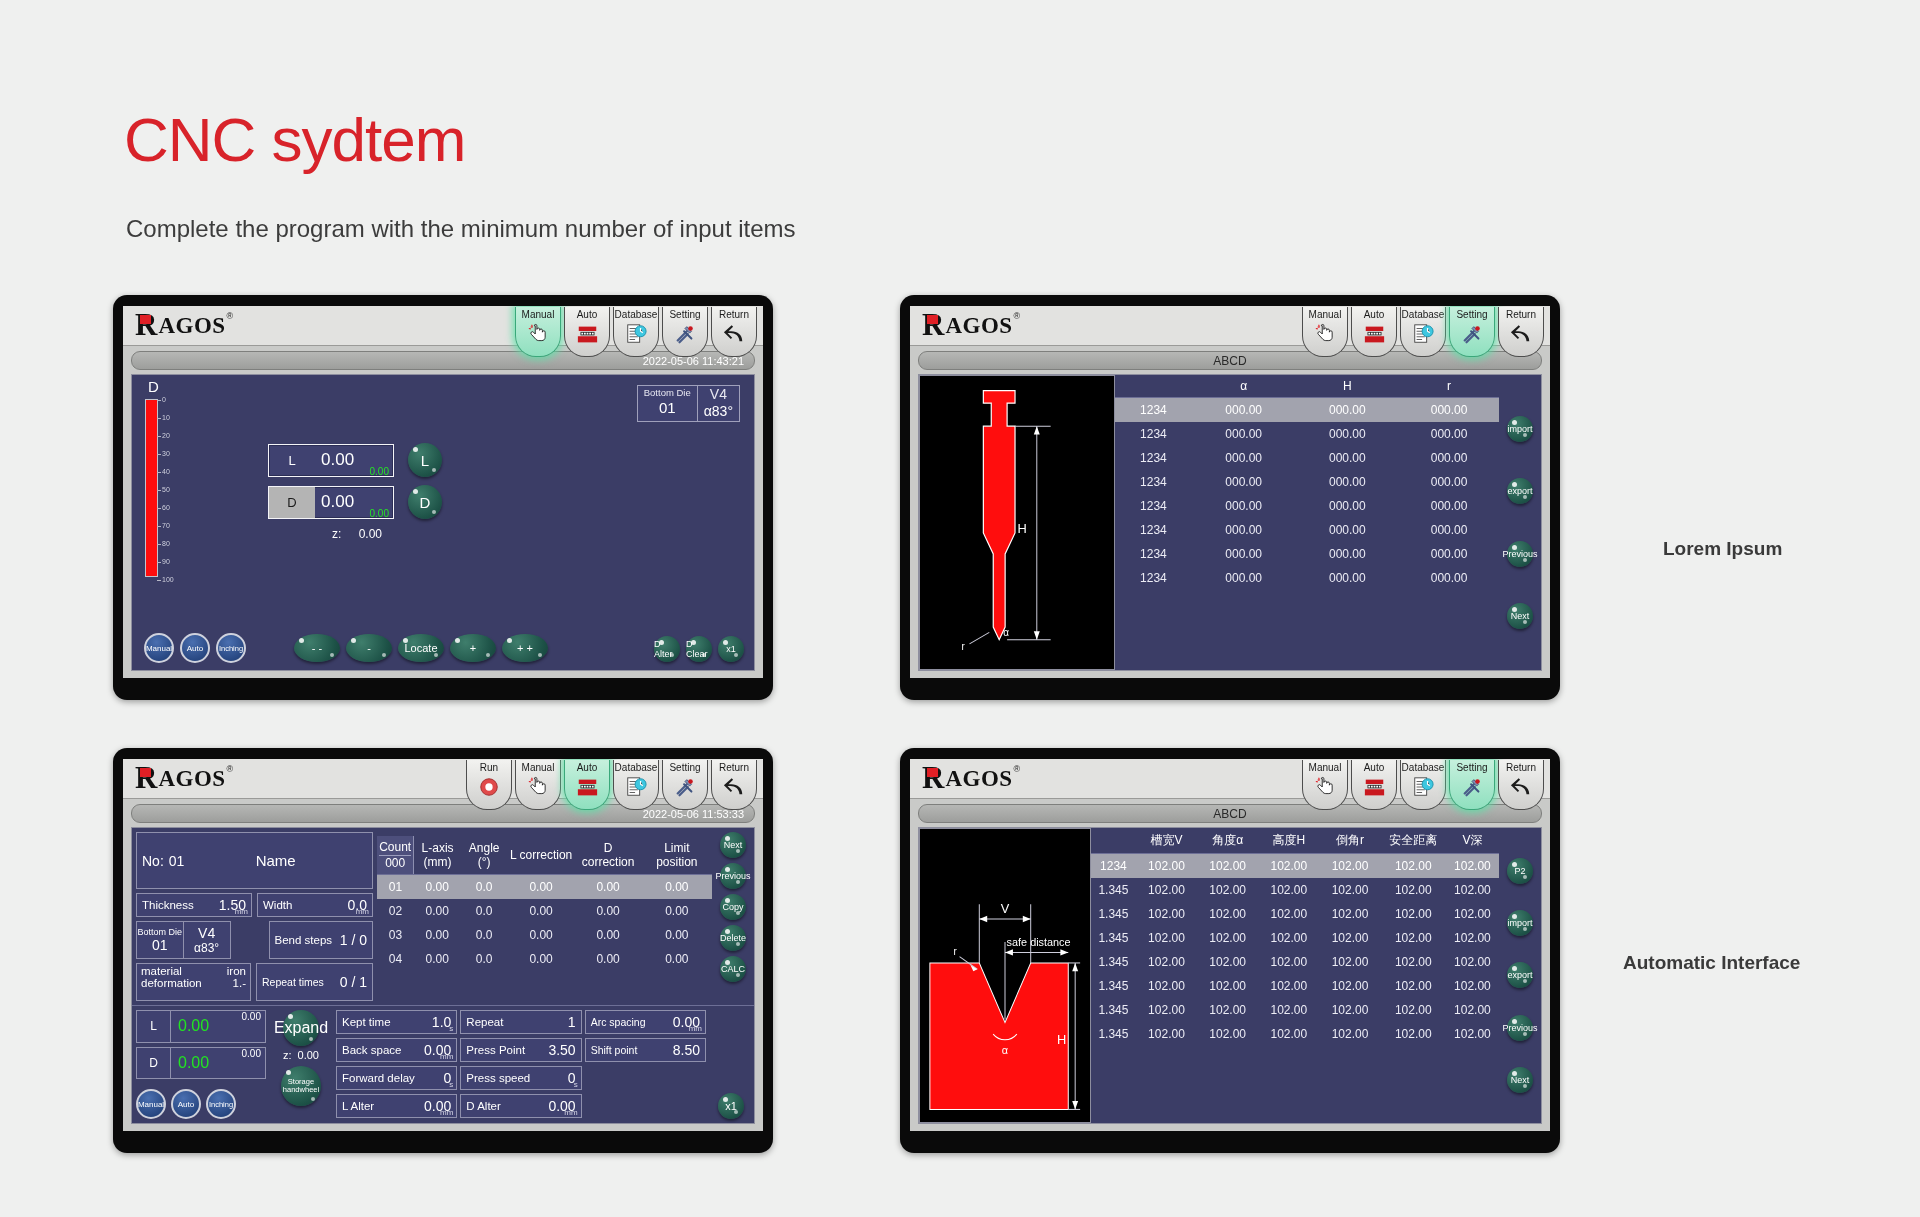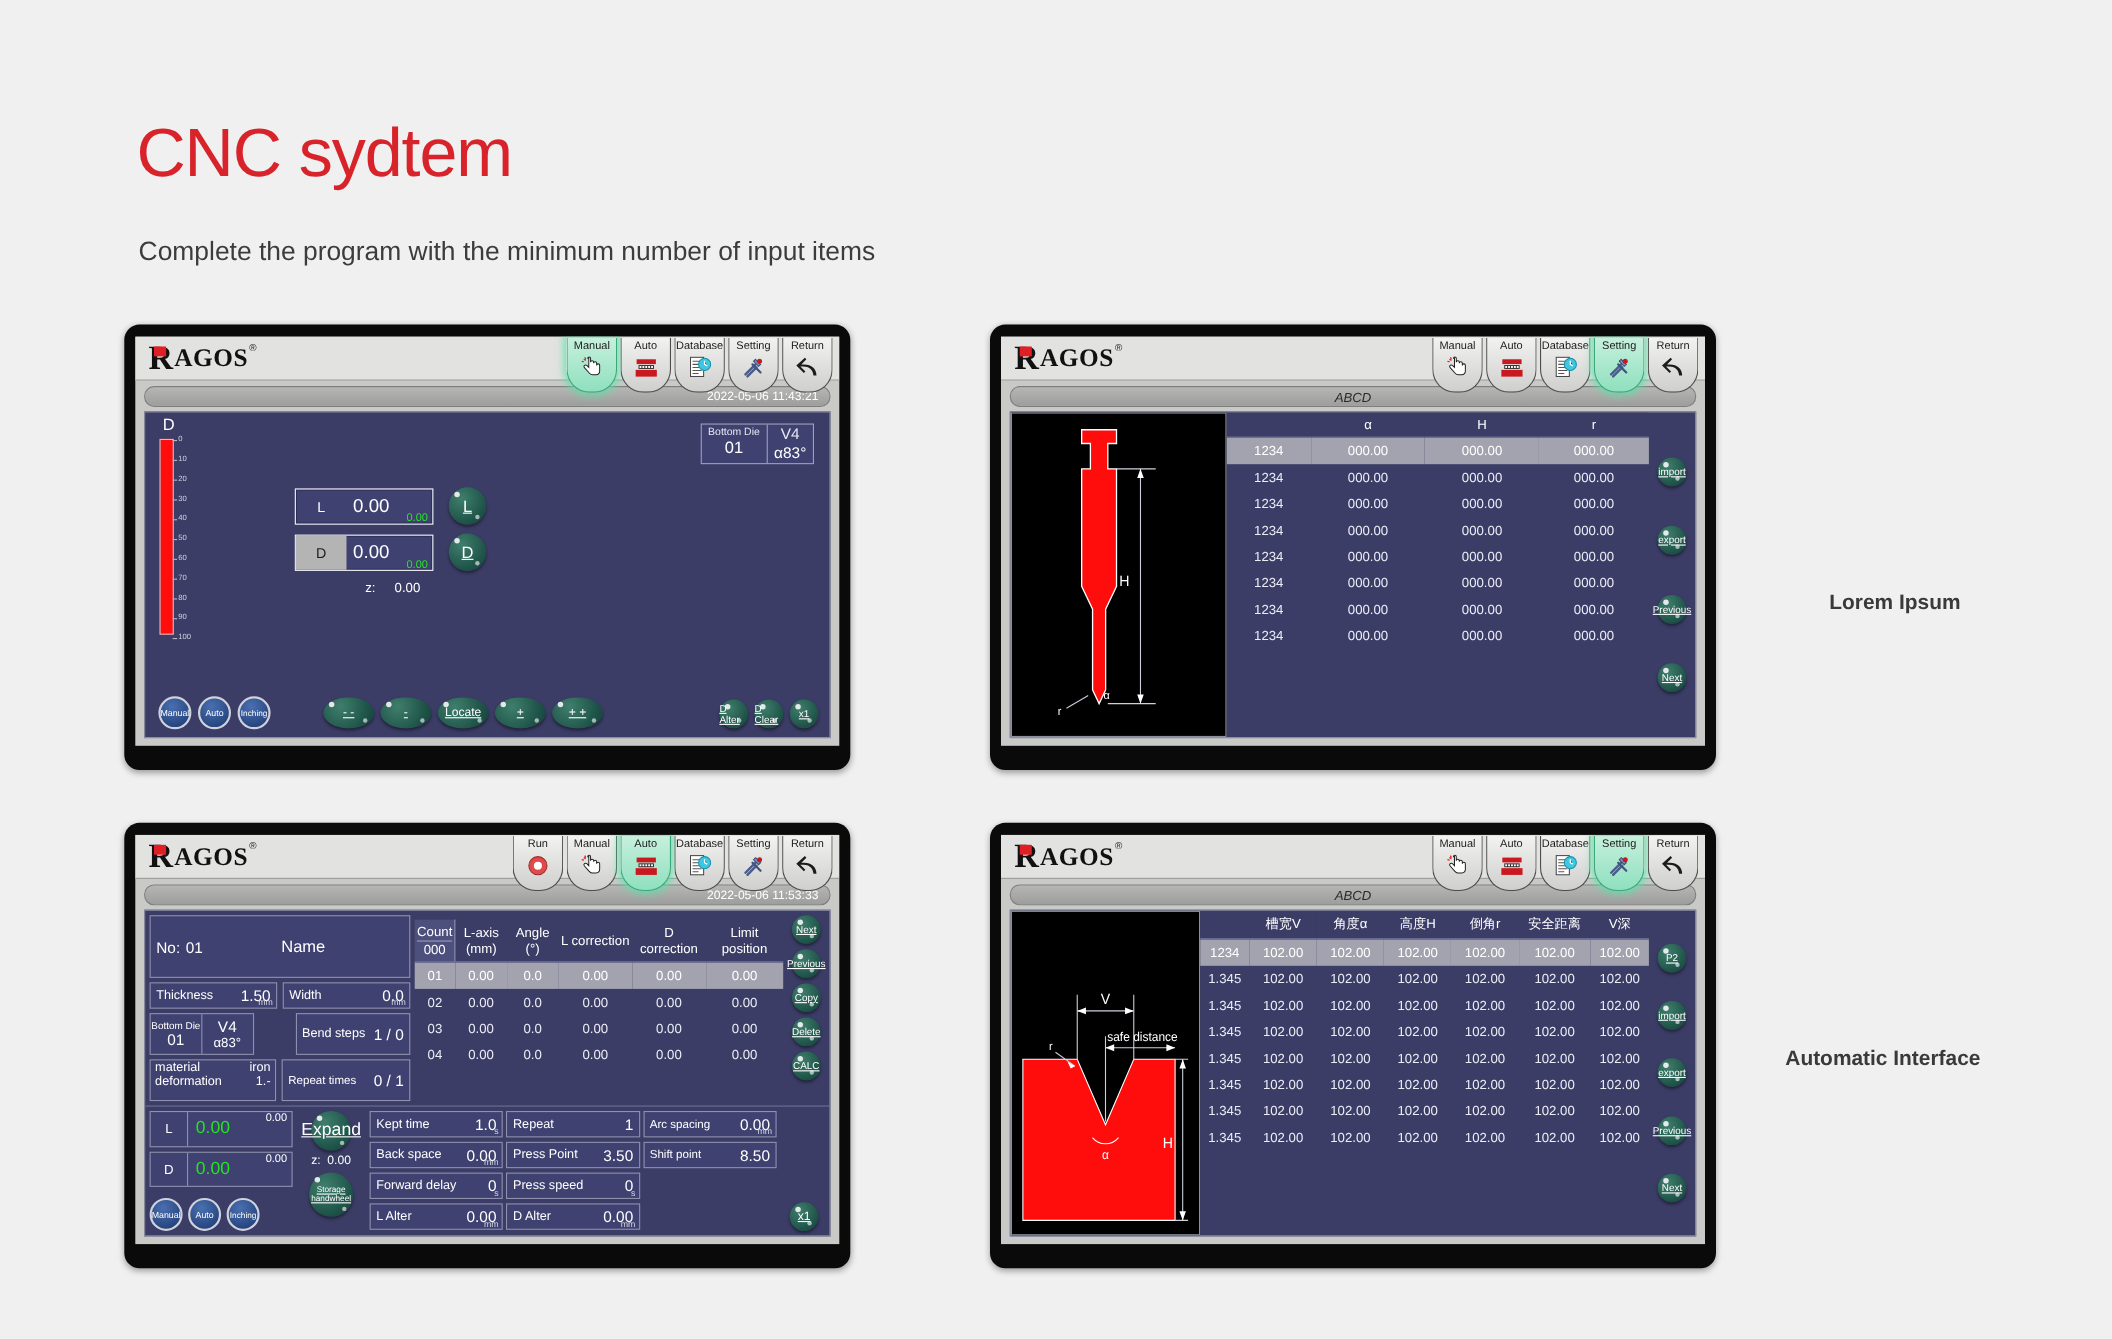--- a/index.html
+++ b/index.html
@@ -88,21 +88,21 @@
 
   
   .statusbar {
     height: 19px; margin: 5px 8px 4px 8px;
     background: linear-gradient(#b6b7b5,#9d9e9c);
     border: 1px solid #7e7f7d; border-radius: 9px;
     display:flex; align-items:center; justify-content:flex-end;
     flex: none;
   }
   .statusbar .stext { font-size: 11px; color:#fff; padding-right:10px; }
-  .statusbar.center { justify-content:center;font-style:italic; }
+  .statusbar.center { justify-content:center; }
   .statusbar.center .stext { padding:0; color:#2a2a2a; font-size:12px; }
 
   
   .main {
     flex: 1; margin: 0 8px 7px 8px;
     background: #3b3d66;
     border: 1px solid #8d8e9e;
     position: relative; overflow:hidden;
     display:flex;
   }
@@ -148,21 +148,20 @@
   .bigfield .val { font-size:17px; color:#fff; margin-left:6px; }
   .bigfield .sub { position:absolute; right:4px; bottom:-1px; font-size:10px; color:#25e325; }
 
   .knob {
     width:28px; height:28px; border-radius:50%;
     background: radial-gradient(circle at 34% 30%, #3f7e6c, #1d5247 70%, #15403a);
     color:#fff; font-size:13px;
     display:flex; align-items:center; justify-content:center;
     position:relative; box-shadow: 0 2px 3px rgba(0,0,0,.45);
     flex:none;
-    text-decoration:underline;
   }
   .knob::before{
     content:""; position:absolute; left:5px; top:4px; width:5px;height:5px;
     border-radius:50%; background:rgba(255,255,255,.85);
   }
   .knob::after{
     content:""; position:absolute; right:6px; bottom:5px; width:4px;height:4px;
     border-radius:50%; background:rgba(255,255,255,.6);
   }
   .knob.lg { width:34px; height:34px; font-size:15px; }

